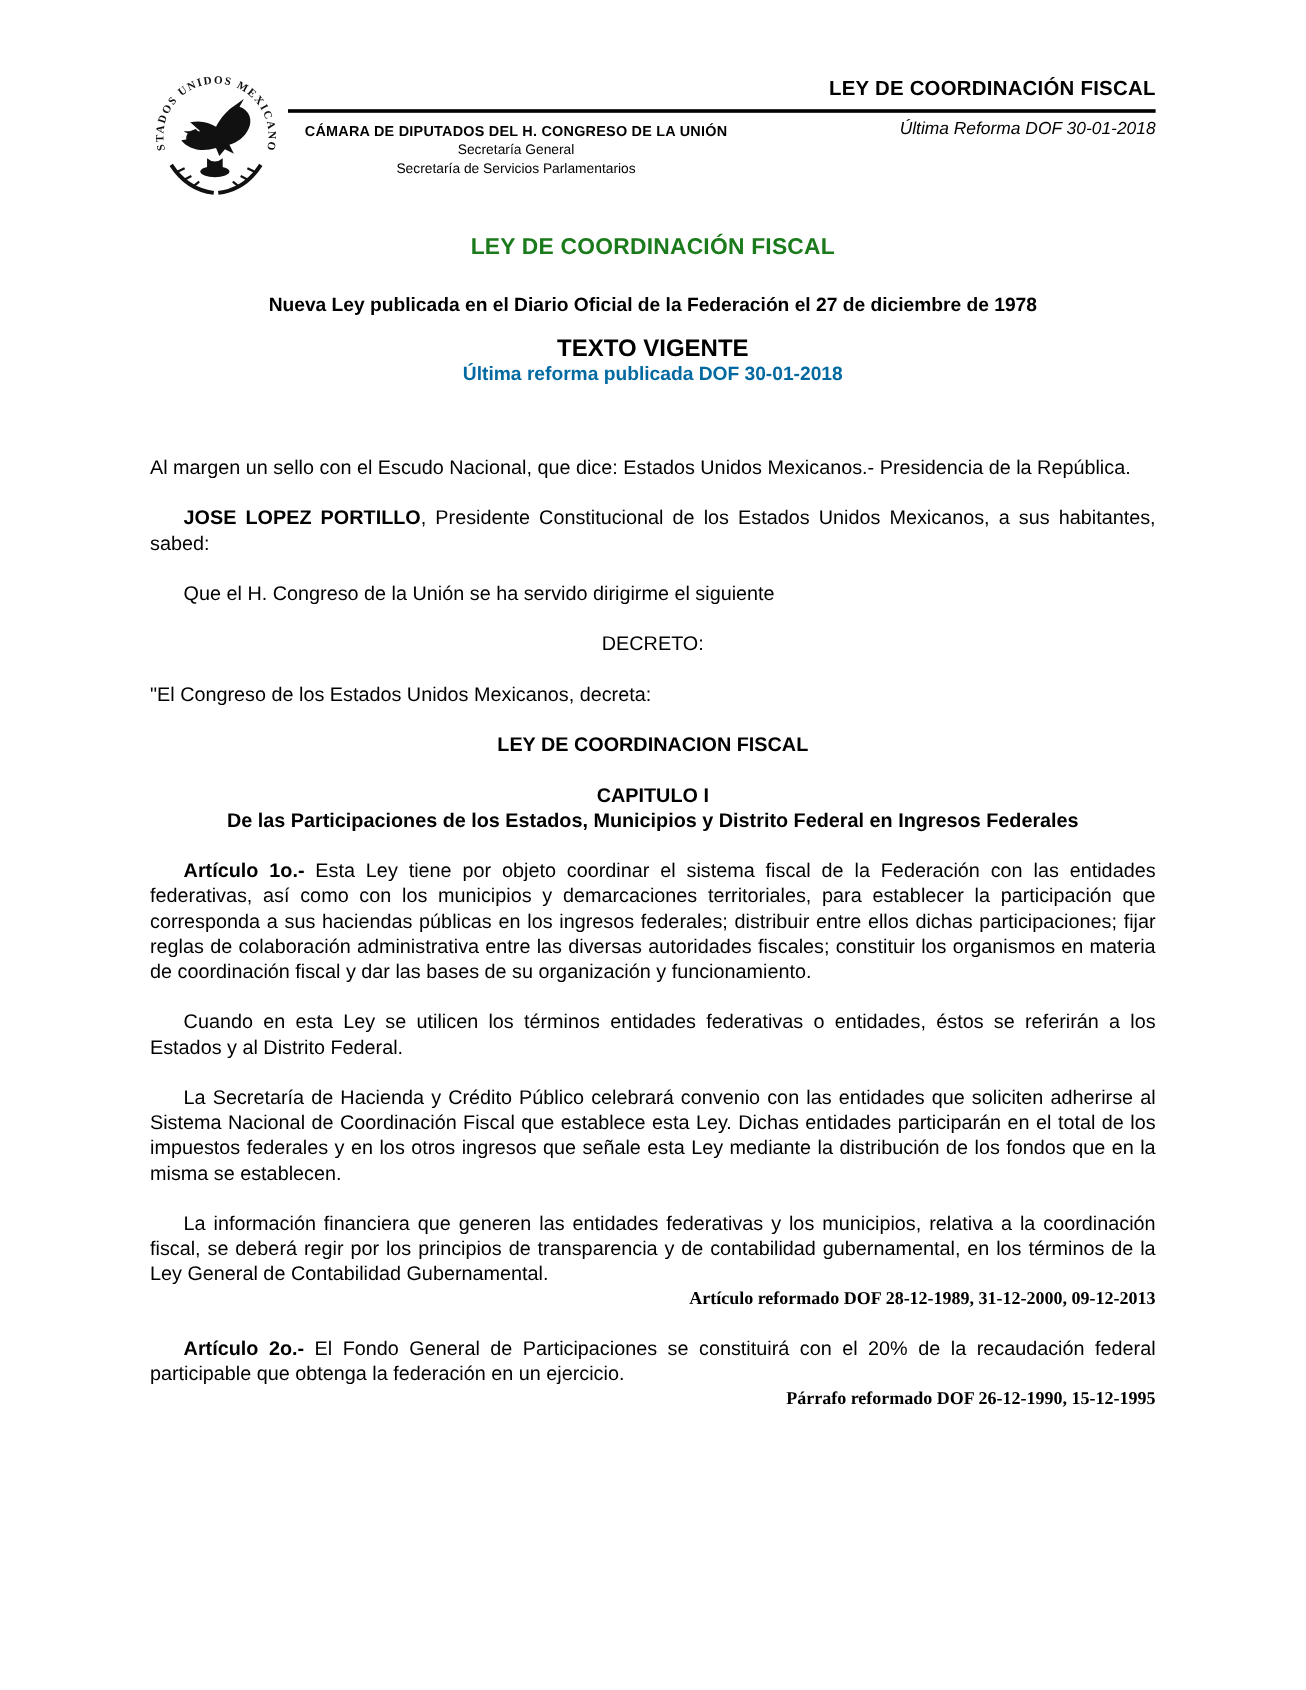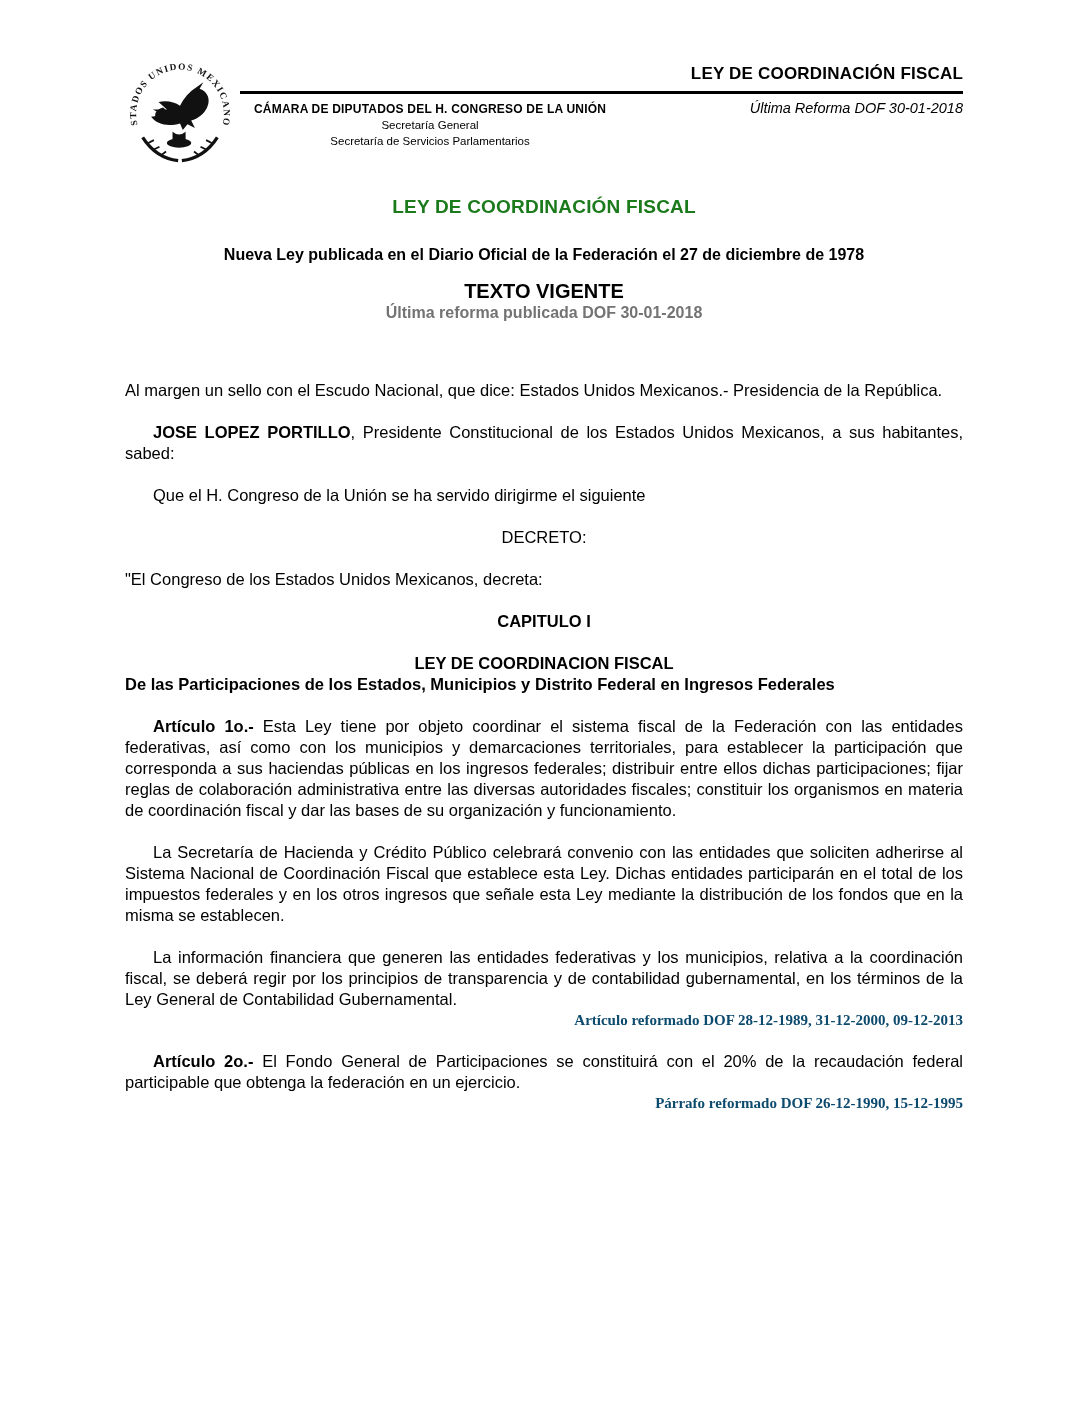--- a/index.html
+++ b/index.html
@@ -42,31 +42,31 @@
   .content {
     position: absolute; left: 125px; top: 196px; width: 838px;
     font-size: 16.5px; line-height: 21px;
   }
   .green-title {
     text-align: center; font-size: 19px; font-weight: bold;
     color: #1b7a1b; letter-spacing: 0.2px;
   }
   .pub-line { margin-top: 27px; text-align: center; font-weight: bold; font-size: 16px; }
   .vigente  { margin-top: 16px; text-align: center; font-weight: bold; font-size: 20px; }
-  .reforma-pub { text-align: center; font-weight: bold; font-size: 16px; color: #737373; }
+  .reforma-pub { text-align: center; font-weight: bold; font-size: 16px; color: #0369a1; }
 
   p.body { margin-top: 21px; text-align: justify; }
   p.body.first { margin-top: 57px; }
   p.ind { text-indent: 28px; }
   .bold { font-weight: bold; }
   .heading { margin-top: 21px; text-align: center; }
   .heading.bold { font-weight: bold; }
-  .subtitle { text-align: left; font-weight: bold; }
+  .subtitle { text-align: center; font-weight: bold; }
   .ref {
-    text-align: right; color: #0c4a6e;
+    text-align: right; color: #000000;
     font-family: "Liberation Serif", serif;
     font-weight: bold; font-size: 15px; line-height: 20px;
   }
 
   
   .footer {
     position: absolute; left: 0; top: 1320px; width: 100%;
     text-align: center; font-family: "Liberation Serif", serif;
     font-size: 16px;
   }
@@ -115,27 +115,28 @@
     <p class="body first">Al margen un sello con el Escudo Nacional, que dice: Estados Unidos Mexicanos.- Presidencia de la República.</p>
 
     <p class="body ind"><span class="bold">JOSE LOPEZ PORTILLO</span><span>, Presidente Constitucional de los Estados Unidos Mexicanos, a sus habitantes, sabed:</span></p>
 
     <p class="body ind">Que el H. Congreso de la Unión se ha servido dirigirme el siguiente</p>
 
     <p class="heading">DECRETO:</p>
 
     <p class="body">"El Congreso de los Estados Unidos Mexicanos, decreta:</p>
 
+    <p class="heading bold">LEY DE COORDINACION FISCAL</p>
+
     <p class="heading bold">CAPITULO I</p>
-
-    <p class="heading bold">LEY DE COORDINACION FISCAL</p>
     <p class="subtitle">De las Participaciones de los Estados, Municipios y Distrito Federal en Ingresos Federales</p>
 
     <p class="body ind"><span class="bold">Artículo 1o.-</span><span> Esta Ley tiene por objeto coordinar el sistema fiscal de la Federación con las entidades federativas, así como con los municipios y demarcaciones territoriales, para establecer la participación que corresponda a sus haciendas públicas en los ingresos federales; distribuir entre ellos dichas participaciones; fijar reglas de colaboración administrativa entre las diversas autoridades fiscales; constituir los organismos en materia de coordinación fiscal y dar las bases de su organización y funcionamiento.</span></p>
 
+    <p class="body ind">Cuando en esta Ley se utilicen los términos entidades federativas o entidades, éstos se referirán a los Estados y al Distrito Federal.</p>
 
     <p class="body ind">La Secretaría de Hacienda y Crédito Público celebrará convenio con las entidades que soliciten adherirse al Sistema Nacional de Coordinación Fiscal que establece esta Ley. Dichas entidades participarán en el total de los impuestos federales y en los otros ingresos que señale esta Ley mediante la distribución de los fondos que en la misma se establecen.</p>
 
     <p class="body ind">La información financiera que generen las entidades federativas y los municipios, relativa a la coordinación fiscal, se deberá regir por los principios de transparencia y de contabilidad gubernamental, en los términos de la Ley General de Contabilidad Gubernamental.</p>
     <div class="ref">Artículo reformado DOF 28-12-1989, 31-12-2000, 09-12-2013</div>
 
     <p class="body ind"><span class="bold">Artículo 2o.-</span><span> El Fondo General de Participaciones se constituirá con el 20% de la recaudación federal participable que obtenga la federación en un ejercicio.</span></p>
     <div class="ref">Párrafo reformado DOF 26-12-1990, 15-12-1995</div>
 
   </div>

